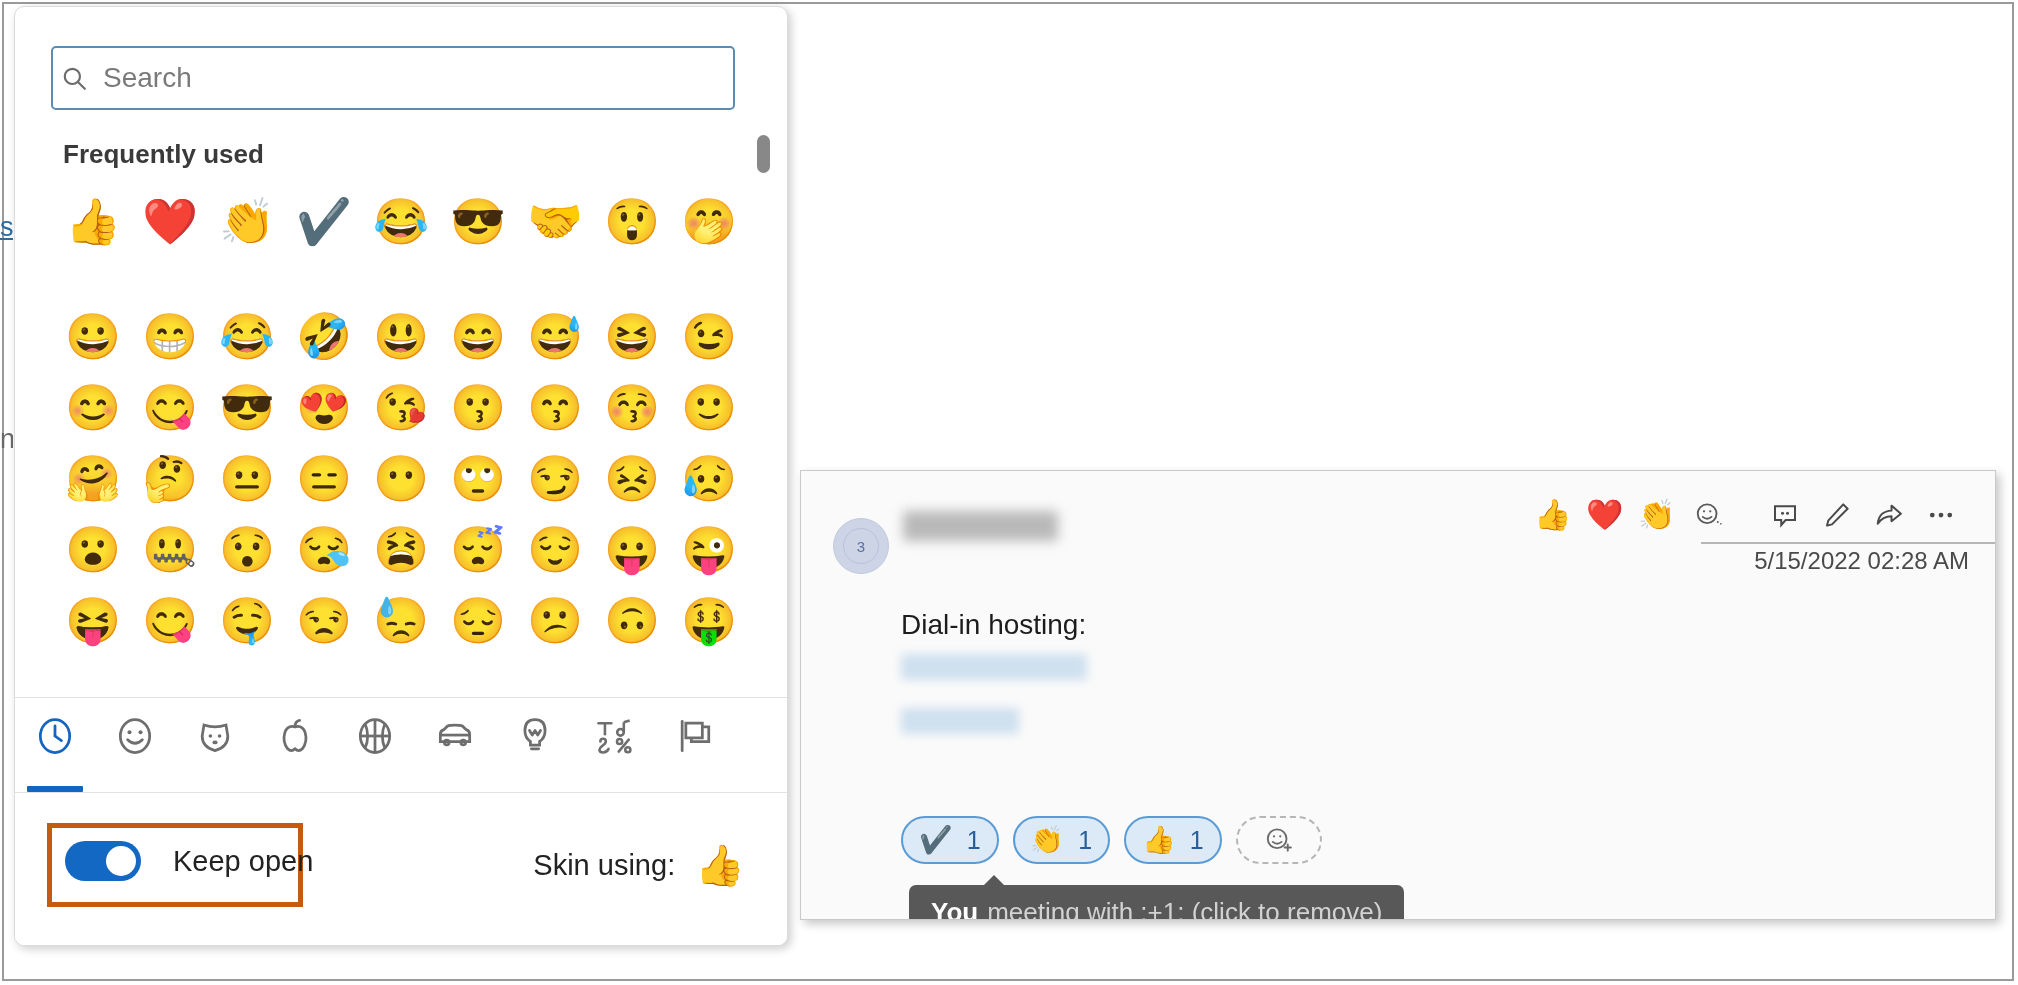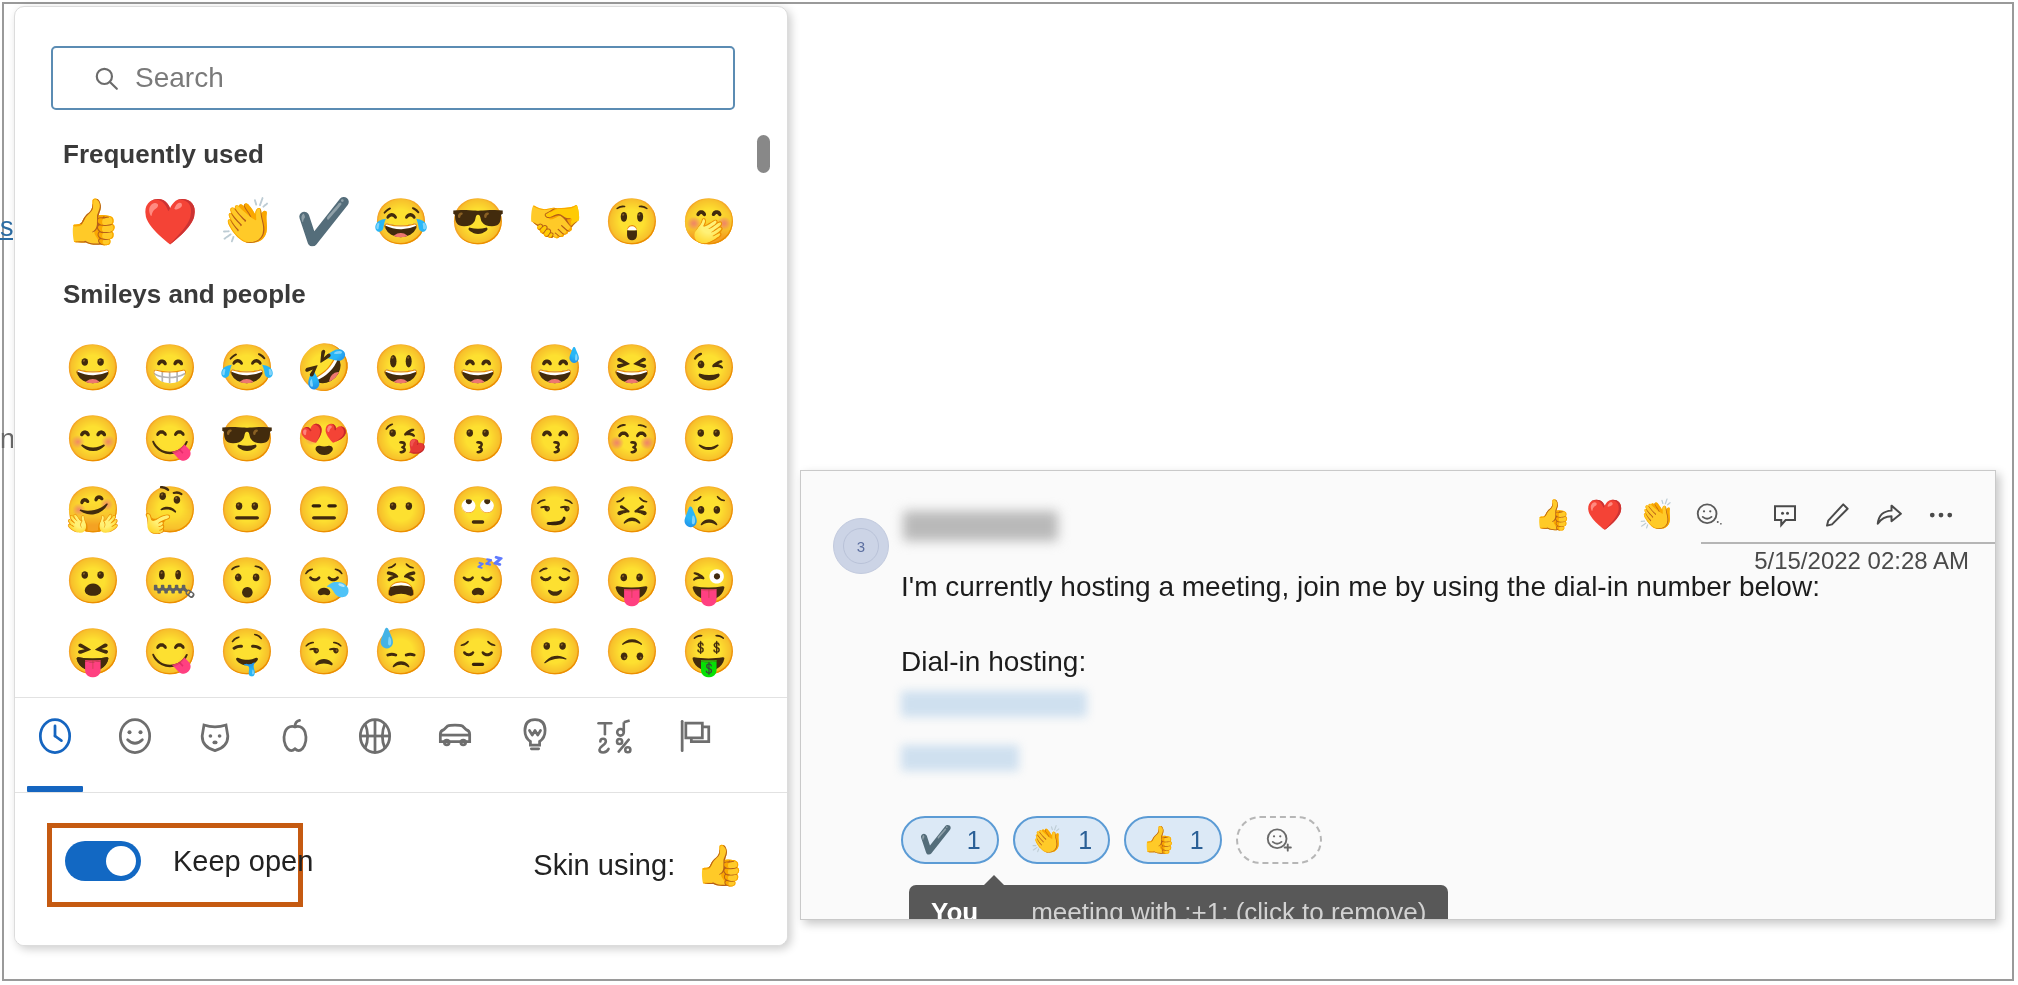--- a/index.html
+++ b/index.html
@@ -64,21 +64,21 @@
   
   .search-wrap {
     position: absolute;
     left: 36px; top: 39px;
     width: 684px; height: 64px;
     border: 2px solid #5b8cb3;
     border-radius: 5px;
     background: #fff;
     display: flex;
     align-items: center;
-    padding-left: 40px;
+    padding-left: 8px;
   }
   .search-icon { width: 26px; height: 26px; flex: 0 0 auto; margin-right: 16px; }
   .search-icon svg { display: block; }
   .search-input {
     border: none; outline: none;
     font-family: "Liberation Sans", sans-serif;
     font-size: 28px;
     color: #4a4a4a;
     background: transparent;
     width: 600px;
@@ -334,21 +334,20 @@
   
   .tooltip {
     position: absolute;
     left: 108px; top: 414px;
     background: #585858;
     border-radius: 7px;
     padding: 12px 22px;
     display: flex;
     align-items: baseline;
     white-space: nowrap;
-    gap: 44px;
   }
   .tooltip .t-you {
     font-size: 26px;
     font-weight: bold;
     color: #ffffff;
     margin-right: 9px;
   }
   .tooltip .t-rest {
     font-size: 26px;
     color: #d2d2d2;
@@ -394,21 +393,20 @@
         <div class="emoji-cell">👏</div>
         <div class="emoji-cell">✔️</div>
         <div class="emoji-cell">😂</div>
         <div class="emoji-cell">😎</div>
         <div class="emoji-cell">🤝</div>
         <div class="emoji-cell">😲</div>
         <div class="emoji-cell">🤭</div>
       </div>
 
       <div style="height:22px;"></div>
-      <div class="section-title">Smileys and people</div>
       <div style="height:22px;"></div>
 
       <div class="emoji-row">
         <div class="emoji-cell">😀</div>
         <div class="emoji-cell">😁</div>
         <div class="emoji-cell">😂</div>
         <div class="emoji-cell">🤣</div>
         <div class="emoji-cell">😃</div>
         <div class="emoji-cell">😄</div>
         <div class="emoji-cell">😅</div>
@@ -636,21 +634,20 @@
 
     <div class="ts-rule"></div>
     <div class="msg-timestamp">5/15/2022 02:28 AM</div>
 
     <div class="avatar">
       <div class="inner">3</div>
     </div>
     <div class="sender-redacted"></div>
 
     <div class="msg-body">
-      <div>I'm currently hosting a meeting, join me by using the dial-in number below:</div>
       <div class="msg-gap"></div>
       <div>Dial-in hosting:</div>
       <div class="redact-blue w1"></div>
       <div style="height:18px;"></div>
       <div class="redact-blue w2"></div>
     </div>
 
     <div class="reactions">
       <div class="pill">
         <span class="p-emoji">✔️</span>

